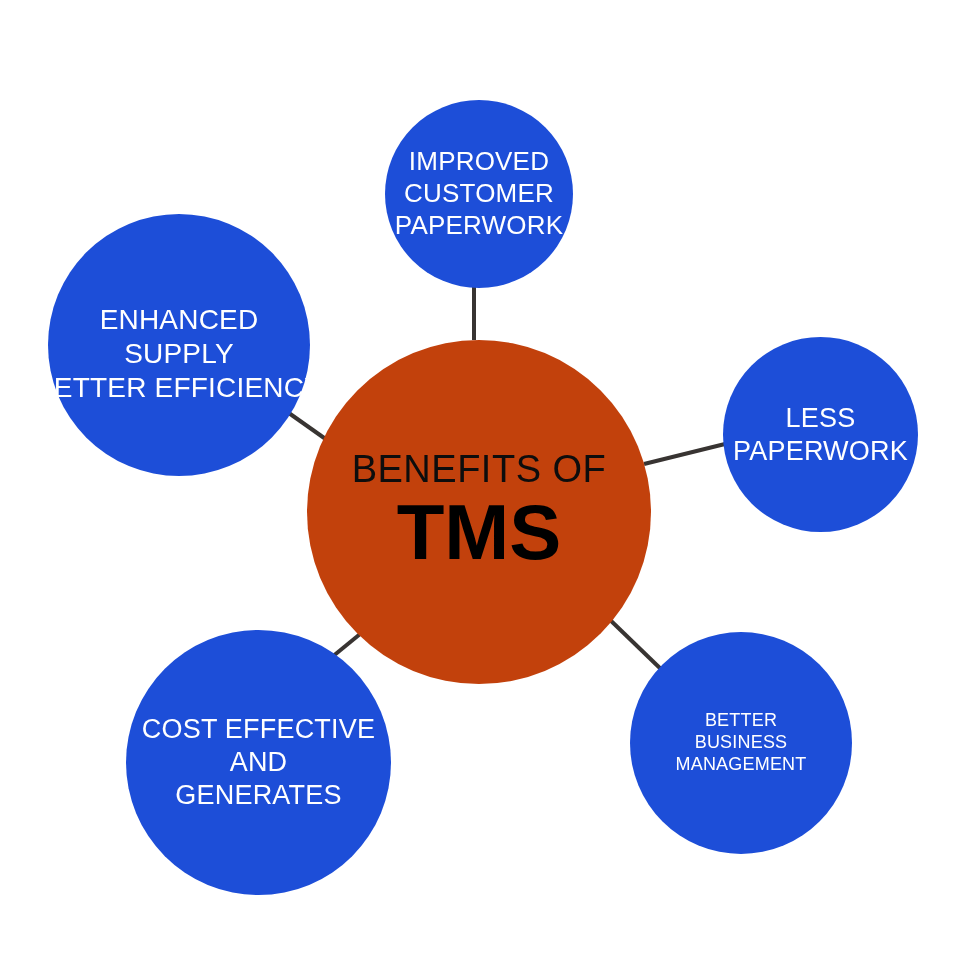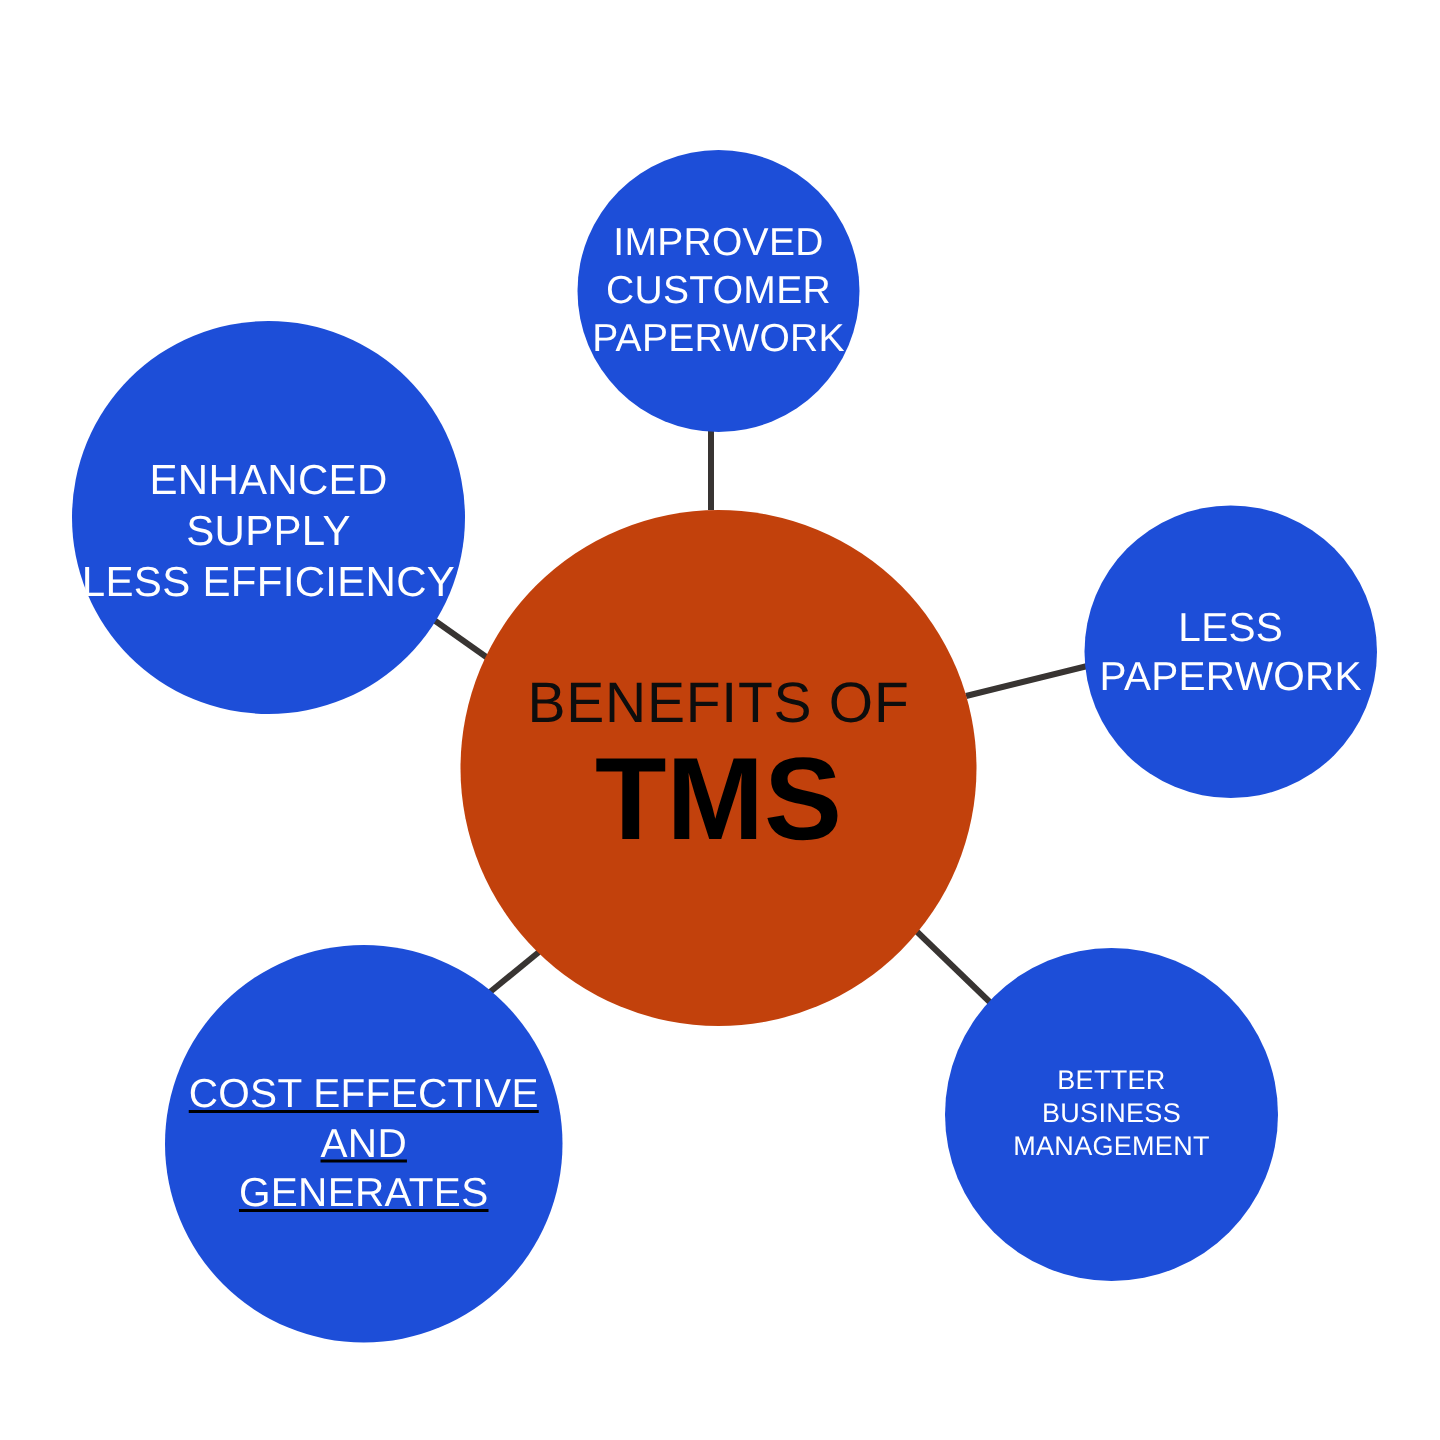--- a/index.html
+++ b/index.html
@@ -68,21 +68,21 @@
     line-height: 1.05;
     white-space: nowrap;
     margin-top: 2px;
   }
   
   #node-center      { left: 307px; top: 340px; width: 344px; height: 344px; }
   #node-improved    { left: 385px; top: 100px; width: 188px; height: 188px; }
   #node-enhanced    { left:  48px; top: 214px; width: 262px; height: 262px; }
   #node-less        { left: 723px; top: 337px; width: 195px; height: 195px; }
   #node-warehouse   { left: 630px; top: 632px; width: 222px; height: 222px; }
-  #node-cost        { left: 110px; top: 630px; width: 265px; height: 265px; text-decoration: underline; }
+  #node-cost        { left: 126px; top: 630px; width: 265px; height: 265px; }
 
   #node-improved  .node-label { font-size: 26px; }
   #node-enhanced  .node-label { font-size: 28px; margin-top: 18px; }
   #node-less      .node-label { font-size: 27px; }
   #node-warehouse .node-label { font-size: 18px; }
   #node-cost      .node-label { font-size: 27px; }
 
   .node-label span { display: block; }
 </style>
 </head>
@@ -110,21 +110,21 @@
       <span>IMPROVED</span>
       <span>CUSTOMER</span>
       <span>PAPERWORK</span>
     </div>
   </div>
 
   <div class="node node-satellite" id="node-enhanced">
     <div class="node-label">
       <span>ENHANCED</span>
       <span>SUPPLY</span>
-      <span>LESS EFFICIENCY</span>
+      <span>BETTER EFFICIENCY</span>
     </div>
   </div>
 
   <div class="node node-satellite" id="node-less">
     <div class="node-label">
       <span>LESS</span>
       <span>PAPERWORK</span>
     </div>
   </div>
 

